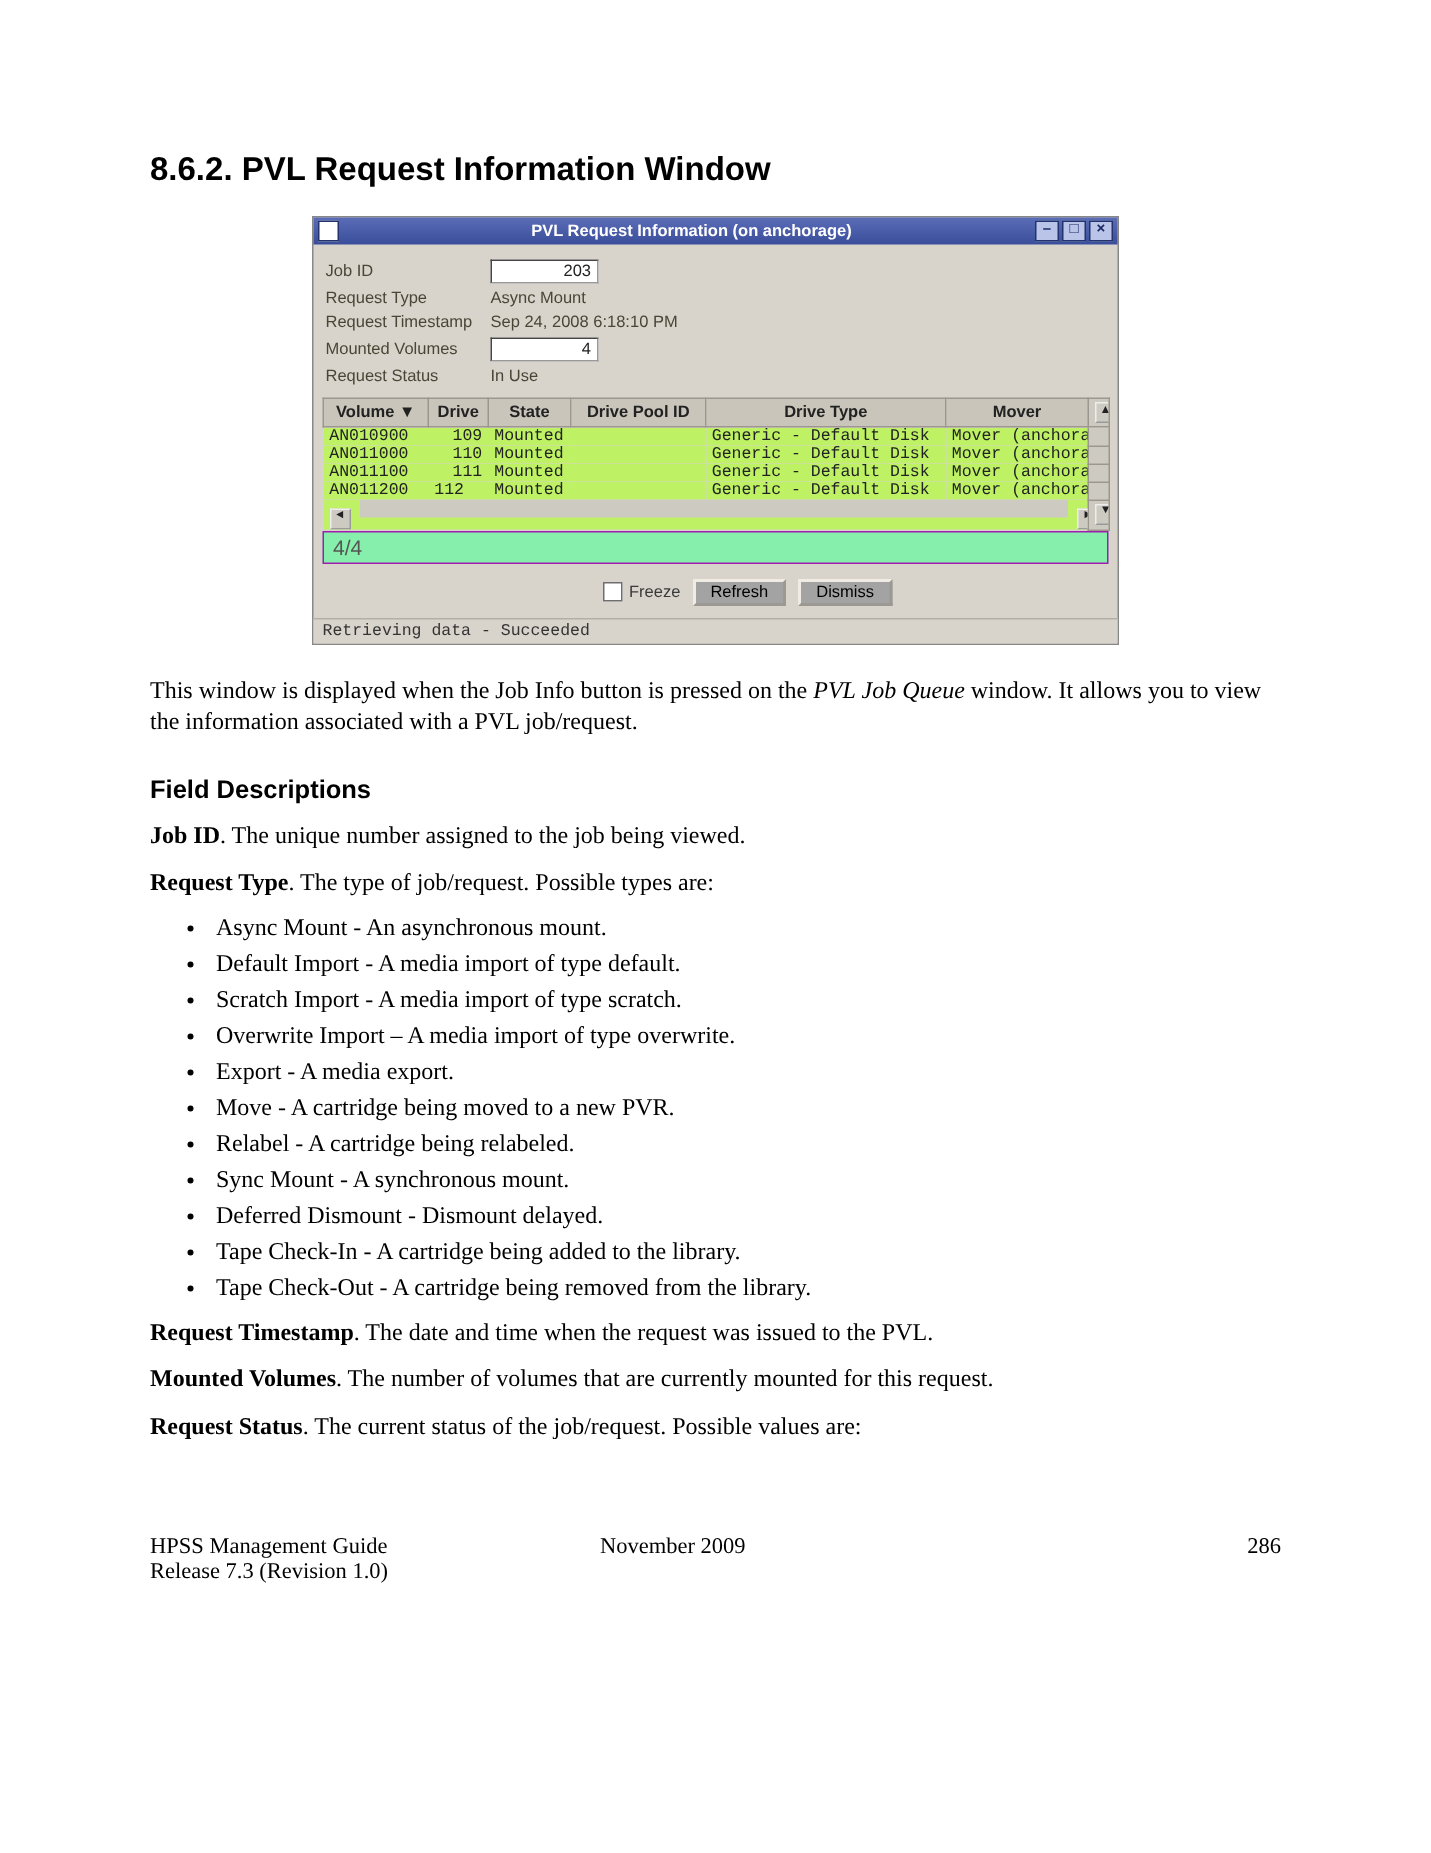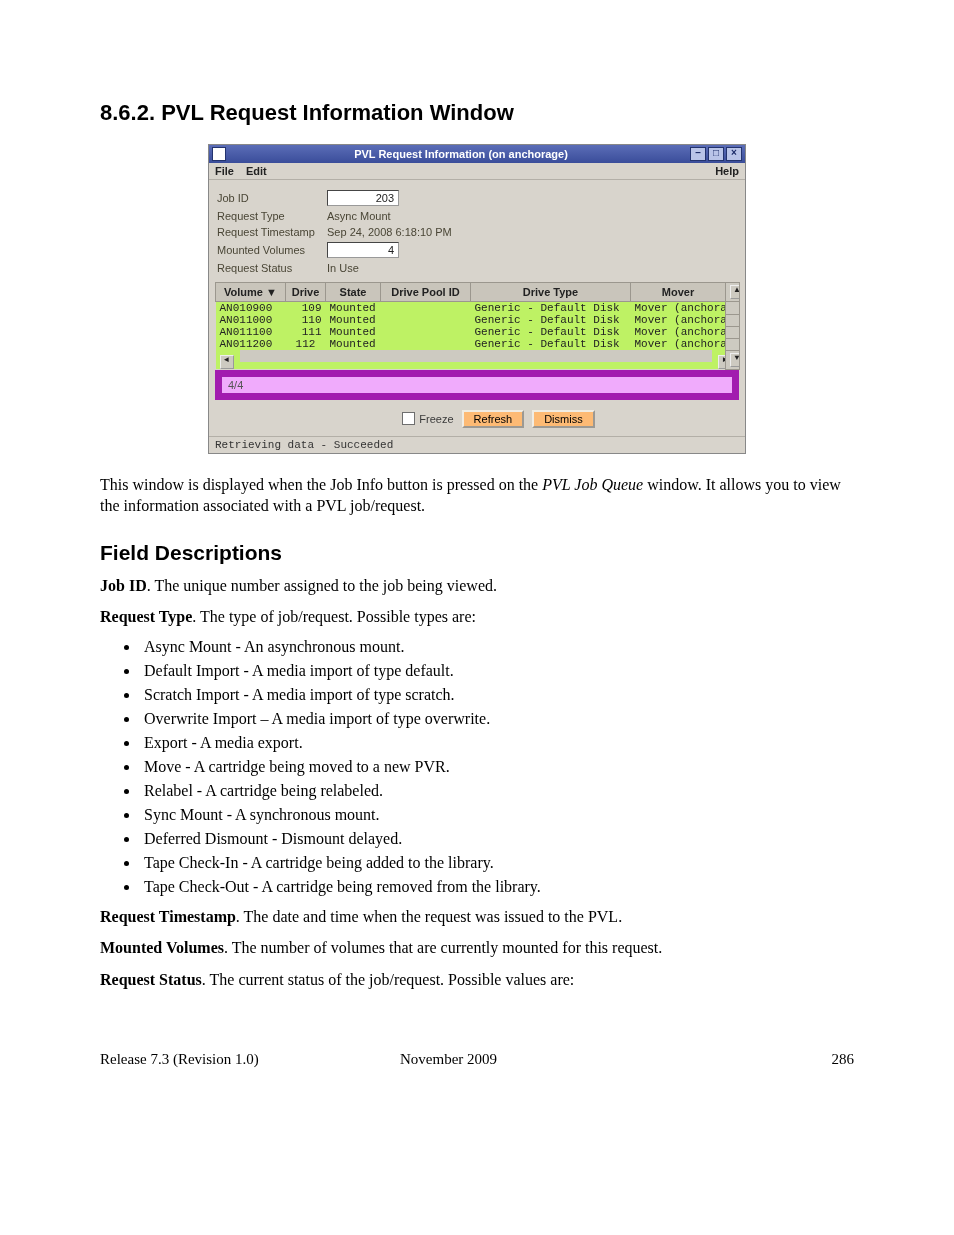--- a/index.html
+++ b/index.html
@@ -13,21 +13,21 @@
     box-sizing: border-box;
   }
   h2.section-heading {
     font-family: Arial, Helvetica, sans-serif;
     font-size: 22px;
     font-weight: bold;
     margin: 0 0 18px 0;
   }
   h3.subheading {
     font-family: Arial, Helvetica, sans-serif;
-    font-size: 21px;
+    font-size: 17px;
     font-weight: bold;
     margin: 24px 0 10px 0;
   }
   p { margin: 10px 0; line-height: 1.35; }
   ul { margin: 6px 0 6px 40px; padding: 0; }
   ul li { margin: 6px 0; padding-left: 4px; }
   em { font-style: italic; }
   strong { font-weight: bold; }
 
   
@@ -112,32 +112,32 @@
 
   .hscroll-row td { background:#cdcac1; height:14px; padding:0; }
   .hscroll-row .sb-btn-h {
     display:inline-block; width:12px; height:12px;
     background:#cdcac1; border:1px outset #eee;
     font-size:8px; line-height:8px; text-align:center;
   }
   .hscroll-row .track { display:inline-block; width:calc(100% - 30px); height:12px; background:#cdcac1; }
 
   .counter-bar {
-    background:#f0abfc; border:7px solid #a21caf;
-    margin:0 6px; padding:2px 6px; font-size:11px; color:#555;
+    background:#86efac; border:1px solid #a21caf;
+    margin:0 6px; padding:2px 6px; font-size:14px; color:#555;
   }
 
   .button-row {
     text-align:center; padding:10px 0 8px 0;
     display:flex; justify-content:center; align-items:center; gap:8px;
   }
   .chk { display:flex; align-items:center; gap:4px; font-size:11px; color:#3a3a3a;padding-left:43px;}
   .chk-box { width:11px; height:11px; border:1px solid #6e6e6e; background:#fff; }
   .btn {
-    background:#fdba74; border:2px outset #f0ece3;
+    background:#a3a3a3; border:2px outset #f0ece3;
     padding:1px 10px; font-size:11px; font-family:inherit;
   }
 
   .statusbar {
     border-top:1px solid #b3afa7;
     padding:2px 6px; font-family:"Courier New", monospace; font-size:11px;
     color:#333; background:#d8d4cc;
   }
 
   
@@ -160,28 +160,20 @@
   <div class="titlebar">
     <div class="sysbox"></div>
     <div class="title-text">PVL Request Information (on anchorage)</div>
     <div class="win-btns">
       <div class="win-btn">–</div>
       <div class="win-btn">□</div>
       <div class="win-btn">×</div>
     </div>
   </div>
 
-  <div class="menubar">
-    <div class="menu-left">
-      <span class="menu-item">File</span>
-      <span class="menu-item">Edit</span>
-    </div>
-    <div class="menu-spacer"></div>
-    <span class="menu-item">Help</span>
-  </div>
 
   <div class="form-area">
     <div class="form-row">
       <span class="form-label">Job ID</span>
       <span class="form-field narrow-field">203</span>
     </div>
     <div class="form-row">
       <span class="form-label">Request Type</span>
       <span class="form-value">Async Mount</span>
     </div>
@@ -246,21 +238,21 @@
             <td>AN011100</td>
             <td style="text-align:right">111</td>
             <td>Mounted</td>
             <td></td>
             <td>Generic - Default Disk</td>
             <td>Mover (anchorage)</td>
             <td class="sb-cell"></td>
           </tr>
           <tr>
             <td>AN011200</td>
-            <td style="text-align:center">112</td>
+            <td style="text-align:left">112</td>
             <td>Mounted</td>
             <td></td>
             <td>Generic - Default Disk</td>
             <td>Mover (anchorage)</td>
             <td class="sb-cell"></td>
           </tr>
         </tbody>
       <tbody>
           <tr class="hscroll-row">
         <td colspan="6">
@@ -320,17 +312,18 @@
 </p>
 <p>
   <strong>Mounted Volumes</strong><span>. The number of volumes that are currently mounted for this request.</span>
 </p>
 <p>
   <strong>Request Status</strong><span>. The current status of the job/request. Possible values are:</span>
 </p>
 
 <div class="page-footer">
   <div class="left">
+    <div>HPSS Management Guide</div>
     <div>Release 7.3 (Revision 1.0)</div>
   </div>
   <div class="center">November 2009</div>
   <div class="right">286</div>
 </div>
 
 </body></html>

